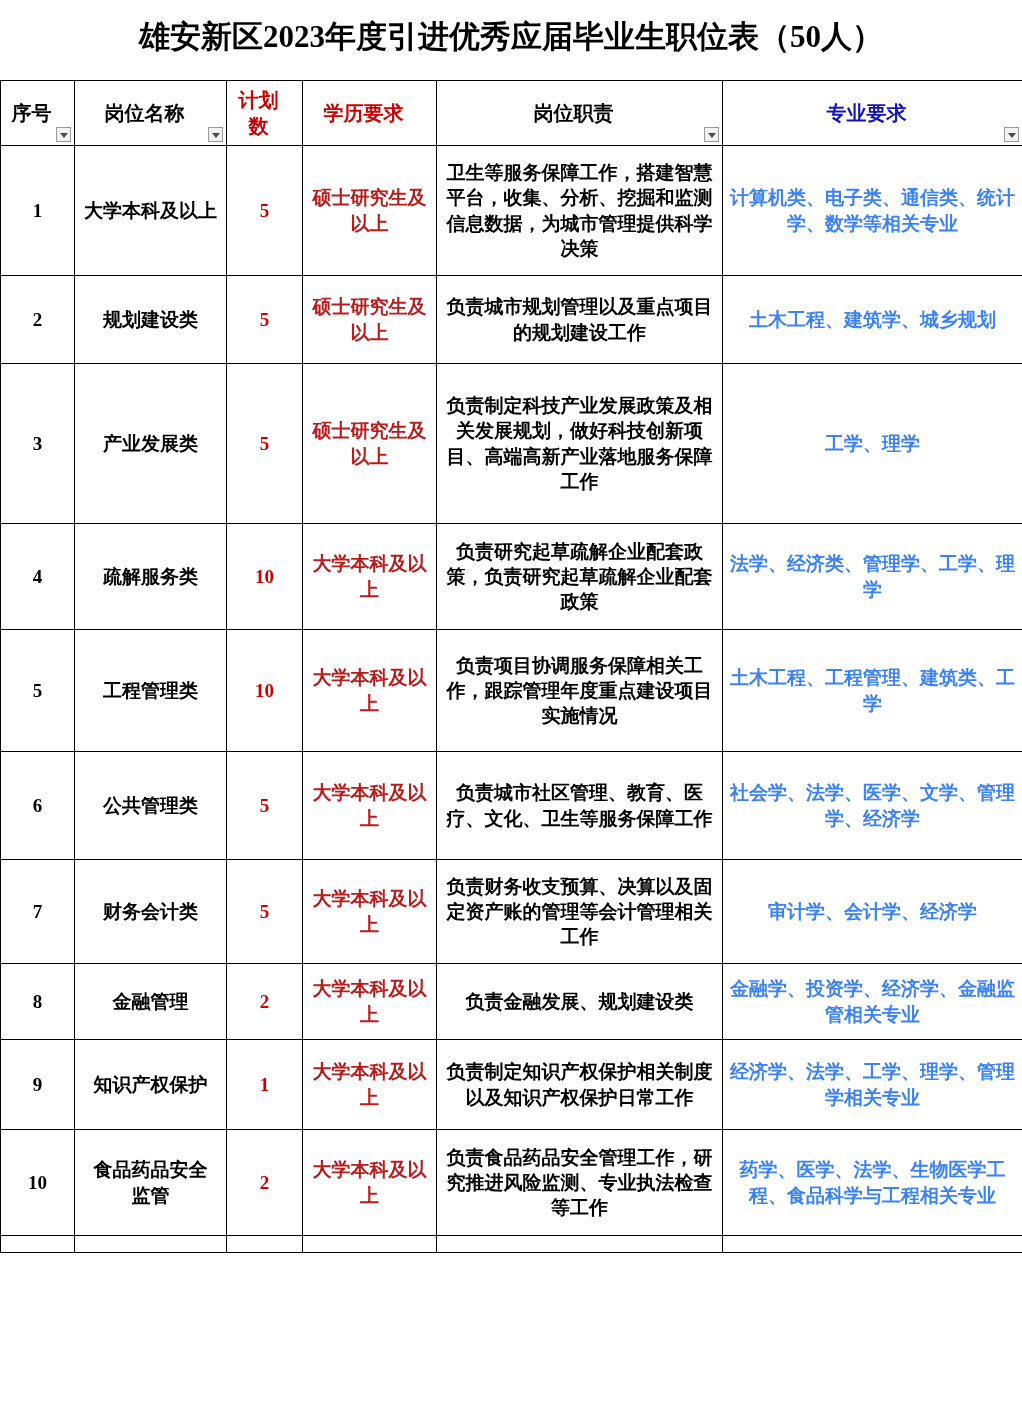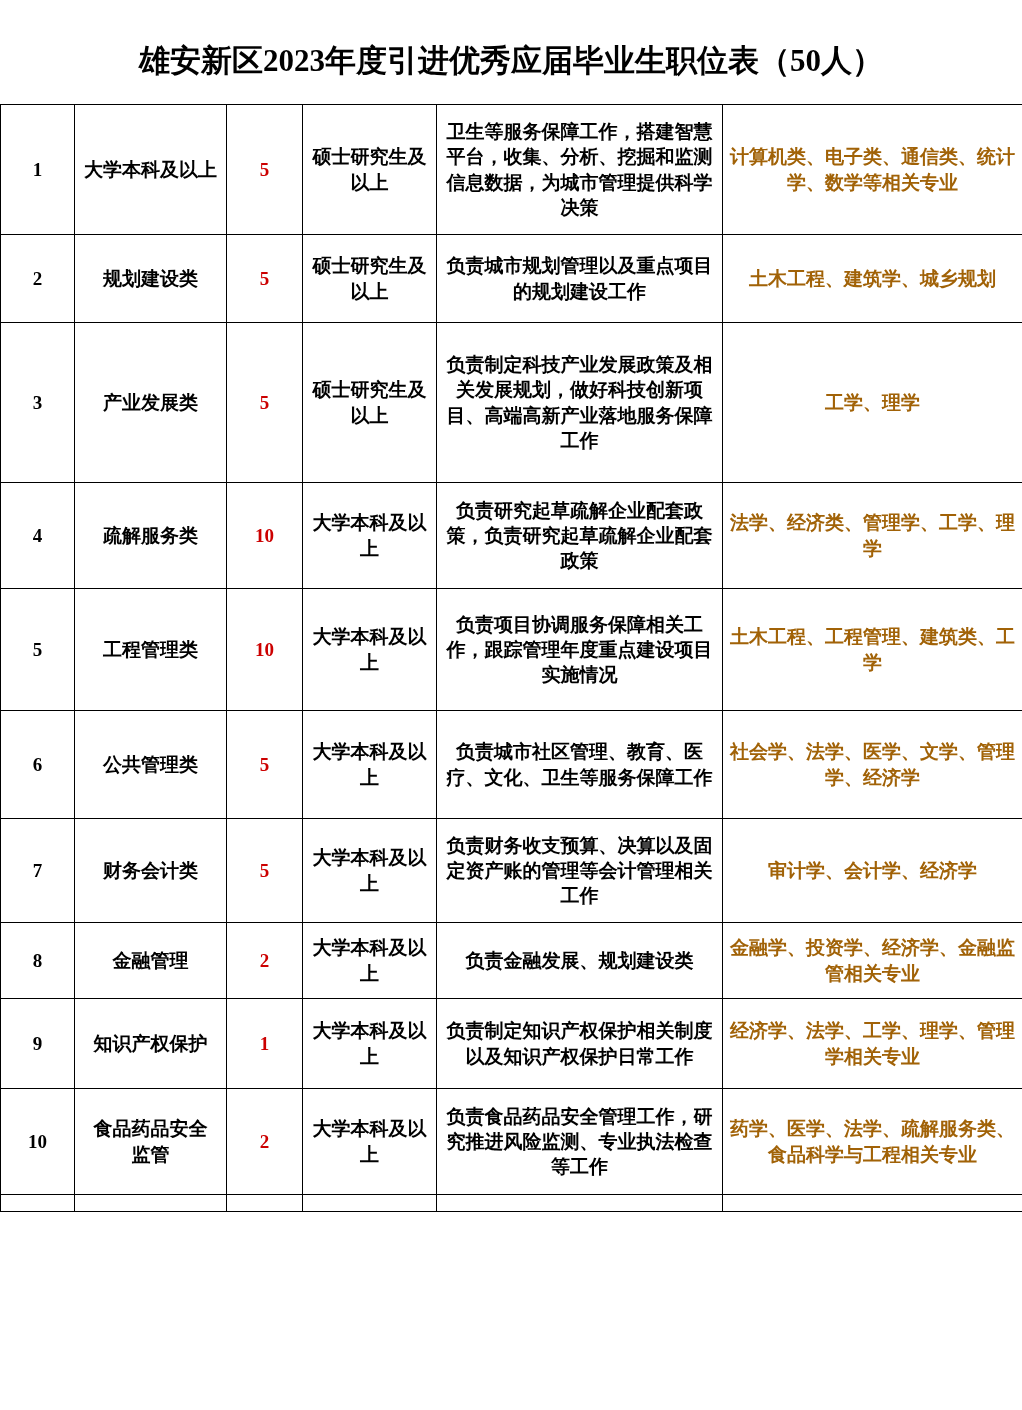--- a/index.html
+++ b/index.html
@@ -19,21 +19,21 @@
     width: 1022px;
     height: 1410px;
     box-sizing: border-box;
   }
   #title {
     text-align: center;
     font-family: "Liberation Serif", "DejaVu Serif", serif;
     font-weight: bold;
     font-size: 31px;
     letter-spacing: 0px;
-    padding-top: 40px;
+    padding-top: 16px;
     padding-bottom: 22px;
     color: #000000;
   }
   table.job-table {
     border-collapse: collapse;
     width: 984px;
     margin: 0 auto;
     table-layout: fixed;
   }
   table.job-table td, table.job-table th {
@@ -83,23 +83,23 @@
     top: 5px;
     border-left: 4px solid transparent;
     border-right: 4px solid transparent;
     border-top: 5px solid #4a4a4a;
   }
 
   
   td.idx   { font-weight: normal; font-size: 19px; }
   td.name  { font-weight: normal; font-size: 19px; line-height: 1.45; }
   td.plan  { color: #cc0000; font-weight: bold; font-size: 19px; }
-  td.edu   { color: #000000; font-weight: normal; font-size: 19px; line-height: 1.45; margin-left: 48px; }
+  td.edu   { color: #b91c1c; font-weight: normal; font-size: 19px; line-height: 1.45; margin-left: 48px; }
   td.duty  { font-weight: normal; font-size: 18.5px; line-height: 1.5; }
-  td.major { color: #a16207; font-weight: bold; font-size: 19px; line-height: 1.5; }
+  td.major { color: #3b82f6; font-weight: bold; font-size: 19px; line-height: 1.5; }
 
   .cut-row td {
     border-bottom: none;
     height: 6px;
     padding: 0;
   }
 </style>
 </head>
 <body>
 
@@ -110,20 +110,44 @@
   <table class="job-table">
     <colgroup>
       <col class="c-idx">
       <col class="c-name">
       <col class="c-plan">
       <col class="c-edu">
       <col class="c-duty">
       <col class="c-major">
     </colgroup>
     <tbody>
+      <tr class="head-row">
+        <td>
+          <span class="hdr-black">序号</span>
+          <span class="filter-btn"></span>
+        </td>
+        <td>
+          <span class="hdr-black">岗位名称</span>
+          <span class="filter-btn"></span>
+        </td>
+        <td>
+          <span class="hdr-red">计划数</span>
+        </td>
+        <td>
+          <span class="hdr-red">学历要求</span>
+        </td>
+        <td>
+          <span class="hdr-black">岗位职责</span>
+          <span class="filter-btn"></span>
+        </td>
+        <td>
+          <span class="hdr-blue">专业要求</span>
+          <span class="filter-btn"></span>
+        </td>
+      </tr>
 
       <tr style="height:130px;">
         <td class="idx">1</td>
         <td class="name">大学本科及以上</td>
         <td class="plan">5</td>
         <td class="edu">硕士研究生及以上</td>
         <td class="duty">卫生等服务保障工作，搭建智慧平台，收集、分析、挖掘和监测信息数据，为城市管理提供科学决策</td>
         <td class="major">计算机类、电子类、通信类、统计学、数学等相关专业</td>
       </tr>
 
@@ -199,21 +223,21 @@
         <td class="major">经济学、法学、工学、理学、管理学相关专业</td>
       </tr>
 
       <tr style="height:106px;">
         <td class="idx">10</td>
         <td class="name" style="white-space:pre-line;">食品药品安全
 监管</td>
         <td class="plan">2</td>
         <td class="edu">大学本科及以上</td>
         <td class="duty">负责食品药品安全管理工作，研究推进风险监测、专业执法检查等工作</td>
-        <td class="major">药学、医学、法学、疏解服务类、食品科学与工程相关专业</td>
+        <td class="major">药学、医学、法学、生物医学工程、食品科学与工程相关专业</td>
       </tr>
 
       <tr class="cut-row">
         <td></td>
         <td></td>
         <td></td>
         <td></td>
         <td></td>
         <td></td>
       </tr>

